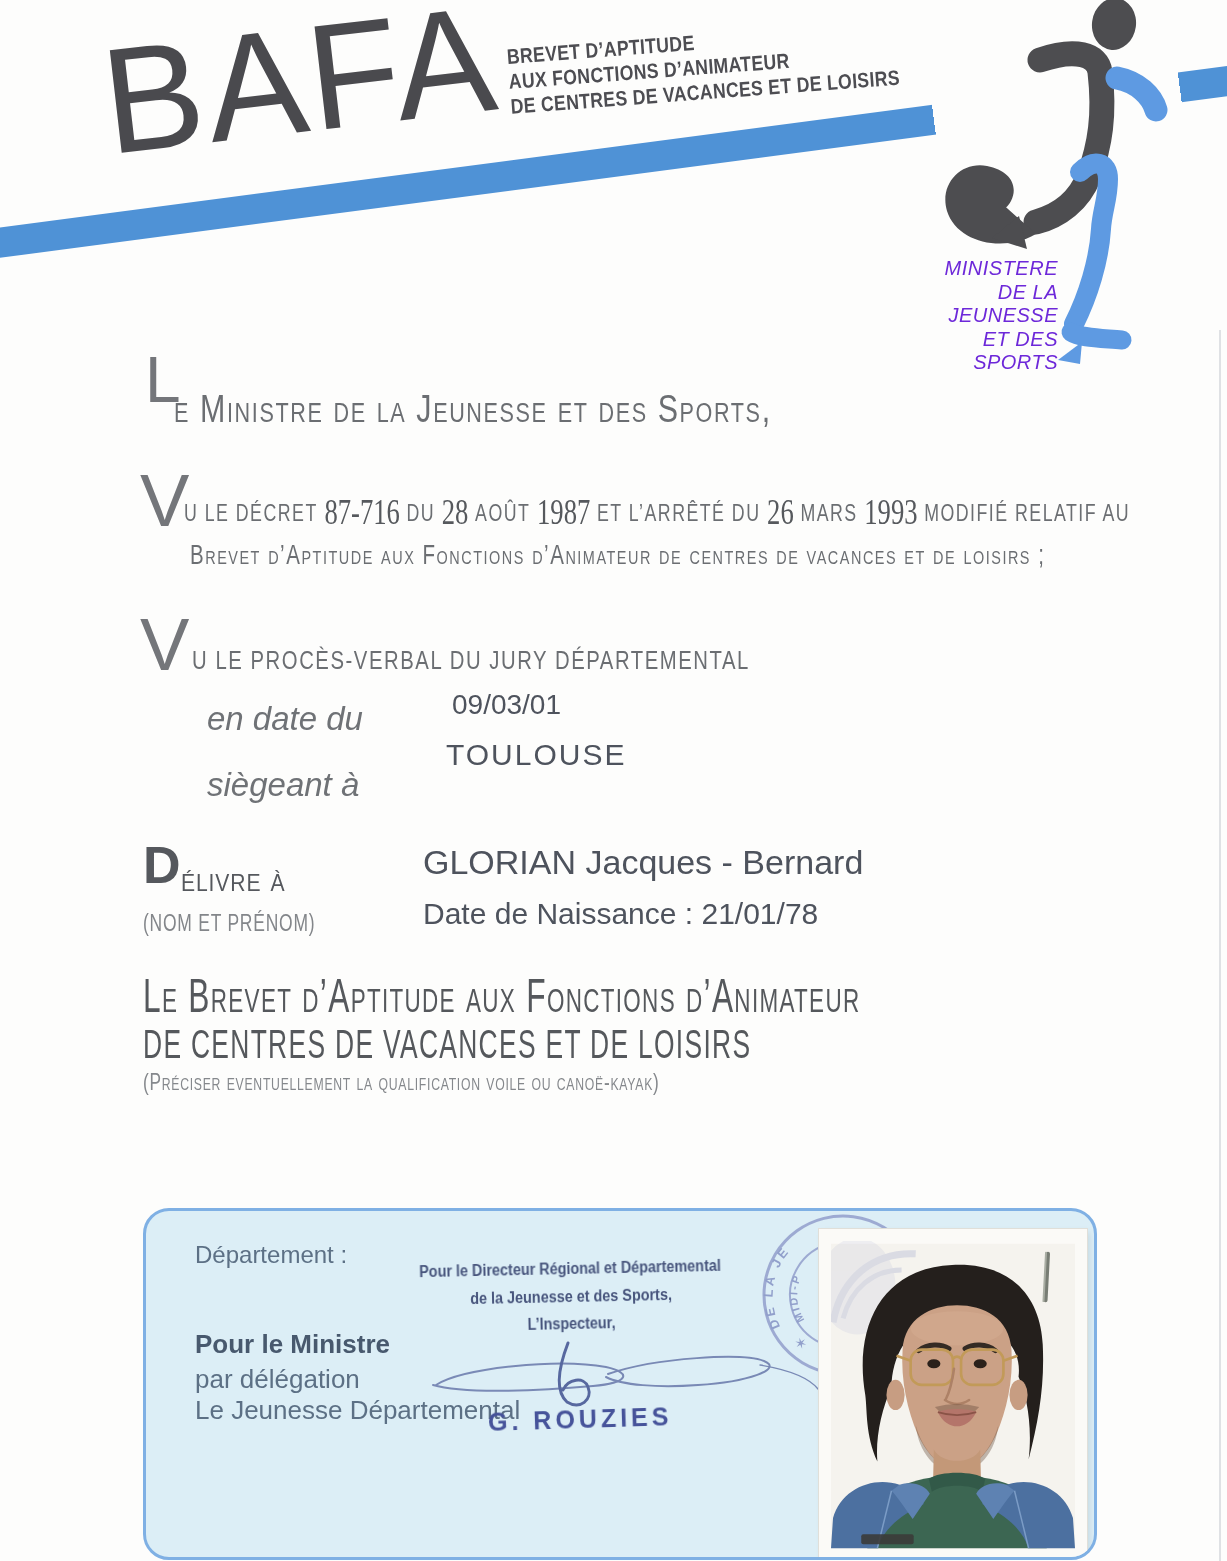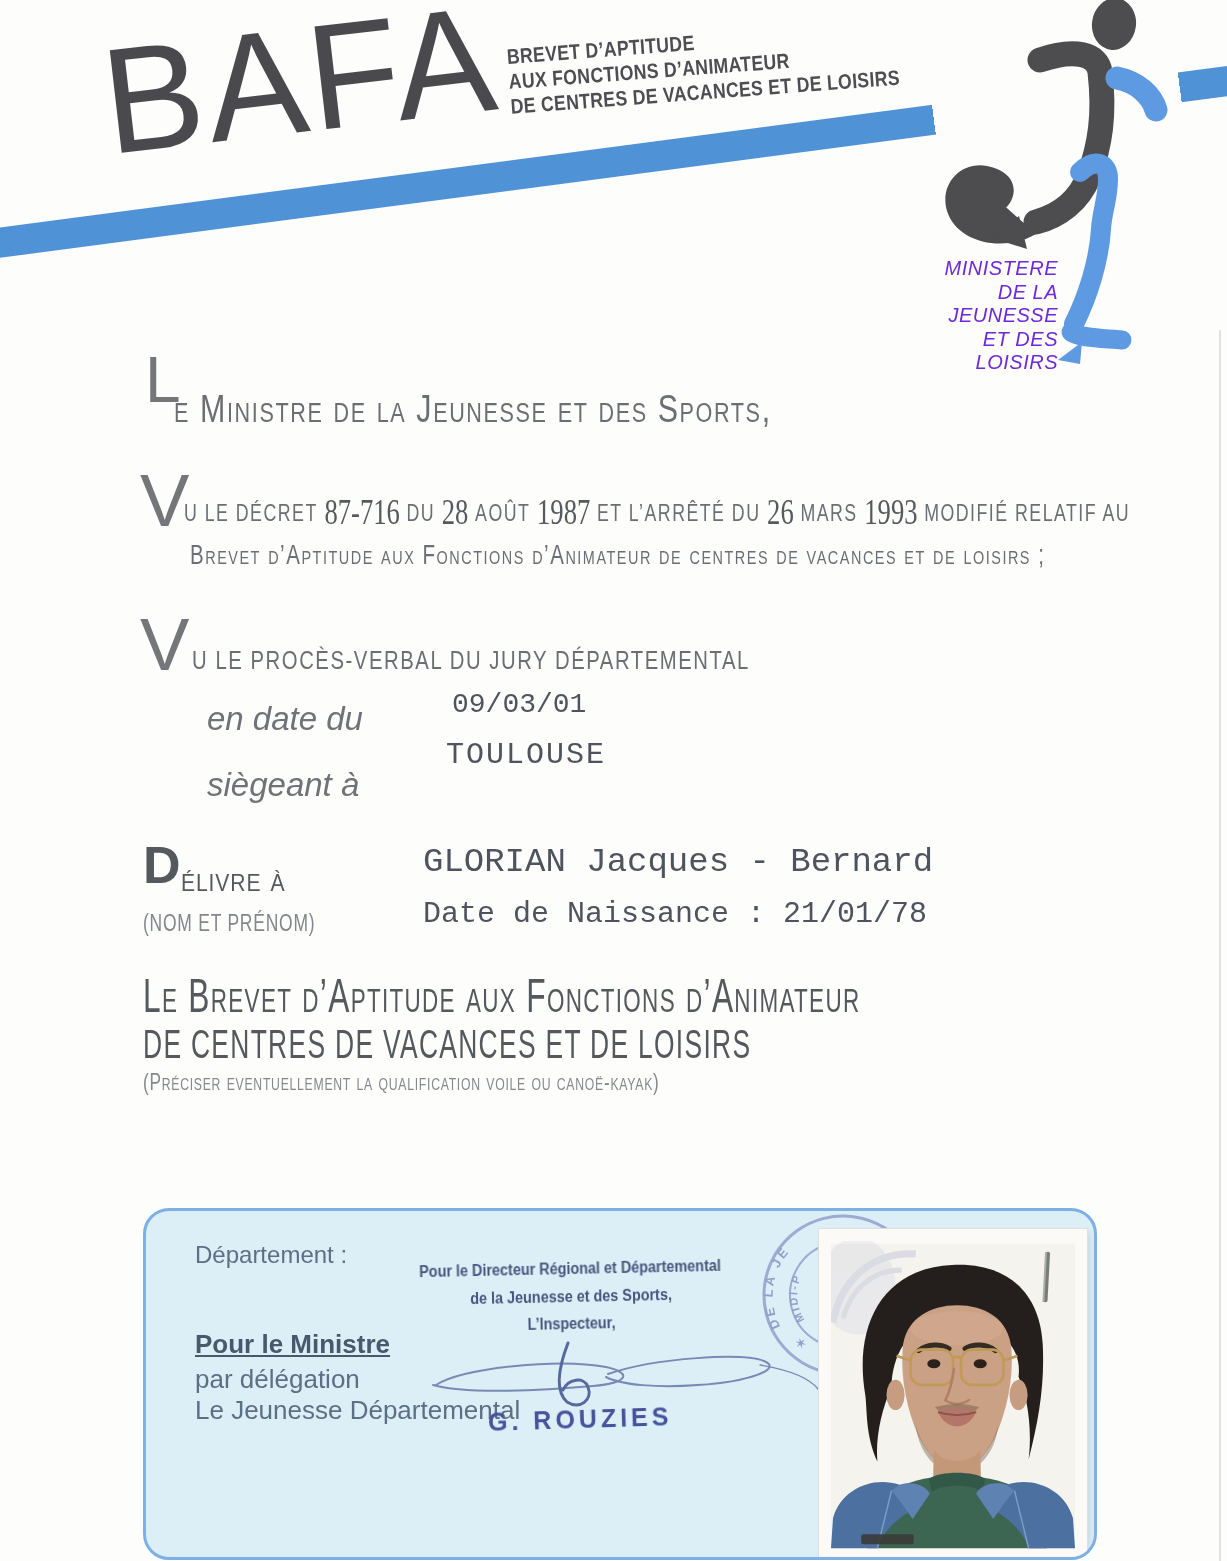--- a/index.html
+++ b/index.html
@@ -19,21 +19,21 @@
         background:linear-gradient(90deg,#4f92d6 0,#4f92d6 952px,rgba(0,0,0,0) 952px,rgba(0,0,0,0) 1200px,#4f92d6 1200px,#4f92d6 1330px);}
   #ministry-text{left:898px;top:257px;width:160px;text-align:right;font-style:italic;
         font-size:20px;line-height:23.5px;letter-spacing:.5px;color:#6d28d9;}
 
   
   .dropcap{position:absolute;color:#74767a;line-height:.9;font-weight:400;}
   .capsline{position:absolute;color:#6b6e72;}
   .num{font-family:"Liberation Serif",serif;font-size:36px;color:#56595d;letter-spacing:0;
        vertical-align:-3px;line-height:0;}
   .seg{margin-right:9px;}
-  .val{position:absolute;font-family:Liberation Mono, monospace;color:#4e535d;}
+  .val{position:absolute;font-family:Liberation Sans, sans-serif;color:#4e535d;}
   .itlabel{position:absolute;font-style:italic;font-size:33px;color:#6f7276;}
 
   
   #card{left:143px;top:1208px;width:954px;height:352px;background:#dceef6;
         border:3px solid #7fb0e4;border-radius:26px;overflow:hidden;box-sizing:border-box;}
   .cardtxt{position:absolute;color:#5c7085;font-size:25px;}
   #stamp-block{position:absolute;left:255px;top:44px;width:340px;text-align:center;
         transform:rotate(-1.2deg);color:#3b4872;font-weight:700;font-size:16px;line-height:27.5px;
         filter:blur(.4px);opacity:.92;}
   .stampline{display:inline-block;transform:scaleX(.9);transform-origin:50% 50%;white-space:nowrap;}
@@ -66,21 +66,21 @@
     <path d="M 187,78 C 208,82 222,96 226,110" fill="none" stroke="#5e9ae2" stroke-width="23" stroke-linecap="round"></path>
     <path d="M 150,172 C 164,158 178,162 178,179 C 178,199 172,211 171,229 C 169,261 158,296 144,324" fill="none" stroke="#5e9ae2" stroke-width="20" stroke-linecap="round"></path>
     <path d="M 141,332 C 150,338 168,338 192,340" fill="none" stroke="#5e9ae2" stroke-width="19" stroke-linecap="round"></path>
     <path d="M 128,360 L 152,342 L 150,364 Z" fill="#5e9ae2"></path>
   </svg>
 
   <div id="ministry-text" class="abs">
     <div>MINISTERE</div>
     <div>DE LA</div>
     <div>JEUNESSE</div>
-    <div>ET DES LOISIRS</div>
+    <div>ET DES SPORTS</div>
   </div>
 
   <div class="dropcap" style="left:145px;top:352px;font-size:64px;">L</div>
   <div class="capsline" style="left:174px;top:388px;font-size:38px;">
     <span class="cond sc" style="transform:scaleX(.8);letter-spacing:2px;">e Ministre de la Jeunesse et des Sports,</span>
   </div>
 
   <div class="dropcap" style="left:140px;top:468px;font-size:74px;">V</div>
   <div class="capsline" style="left:184px;top:499px;font-size:24px;">
     <span class="cond" style="transform:scaleX(.74);letter-spacing:2px;">
@@ -118,21 +118,21 @@
     <span class="cond" style="transform:scaleX(.66);letter-spacing:2px;">DE CENTRES DE VACANCES ET DE LOISIRS</span>
   </div>
   <div class="capsline" style="left:143px;top:1068px;font-size:24px;color:#85888c;">
     <span class="cond sc" style="transform:scaleX(.72);letter-spacing:1px;">(Préciser eventuellement la qualification voile ou canoë-kayak)</span>
   </div>
 
   <div id="card" class="abs">
 
     <div class="cardtxt" style="left:49px;top:30px;font-size:24px;">Département :</div>
 
-    <div class="cardtxt" style="left:49px;top:118px;font-weight:700;color:#48596e;font-size:26px;text-decoration:underline;">Pour le Ministre</div>
+    <div class="cardtxt" style="left:49px;top:118px;font-weight:700;color:#48596e;font-size:26px;">Pour le Ministre</div>
     <div class="cardtxt" style="left:49px;top:153px;line-height:31px;font-size:26px;">
       <div>par délégation</div>
       <div>Le Jeunesse Départemental</div>
     </div>
 
     <svg class="abs" style="left:604px;top:0;" width="186" height="176" viewBox="0 0 186 176">
       <g opacity="0.55" transform="rotate(-14 93 84)">
         <circle cx="93" cy="84" r="79" fill="none" stroke="#6b74b5" stroke-width="3"></circle>
         <circle cx="93" cy="84" r="53" fill="none" stroke="#6b74b5" stroke-width="2"></circle>
         <defs>

